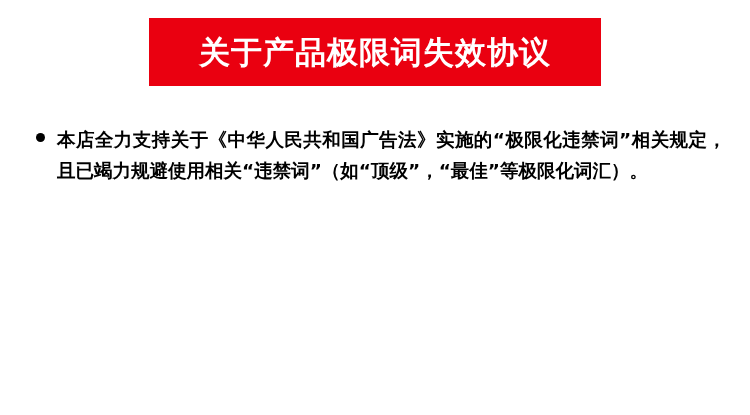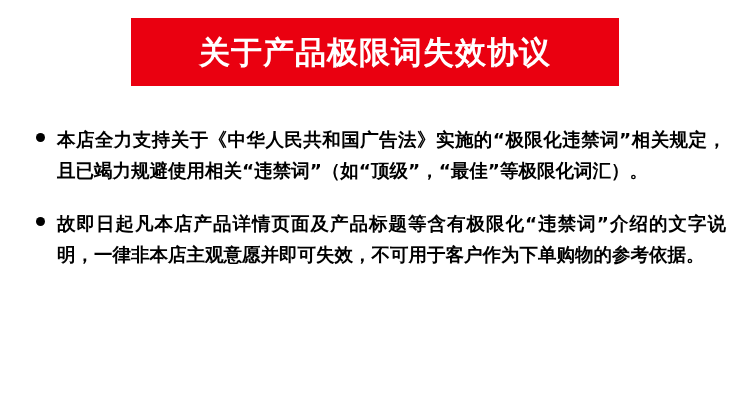--- a/index.html
+++ b/index.html
@@ -14,21 +14,21 @@
     overflow: hidden;
   }
   .page {
     position: relative;
     width: 750px;
     height: 415px;
     box-sizing: border-box;
   }
   .banner {
     margin: 18px auto 0 auto;
-    width: 488px;
+    width: 452px;
     height: 68px;
     background: #ea0010;
     display: flex;
     align-items: center;
     justify-content: center;
   }
   .banner-title {
     color: #ffffff;
     font-size: 31px;
     font-weight: bold;
@@ -76,21 +76,17 @@
     <div class="banner-title">关于产品极限词失效协议</div>
   </div>
 
   <div class="content">
 
     <div class="item">
       <span class="bullet"></span>
       <div class="item-text">本店全力支持关于《中华人民共和国广告法》实施的“极限化违禁词”相关规定，且已竭力规避使用相关“违禁词”（如“顶级”，“最佳”等极限化词汇）。</div>
     </div>
 
-    <div class="item">
-      <span class="bullet"></span>
-      <div class="item-text">故即日起凡本店产品详情页面及产品标题等含有极限化“违禁词”介绍的文字说明，一律非本店主观意愿并即可失效，不可用于客户作为下单购物的参考依据。</div>
-    </div>
 
 
   </div>
 
 </div>
 
 </body></html>

